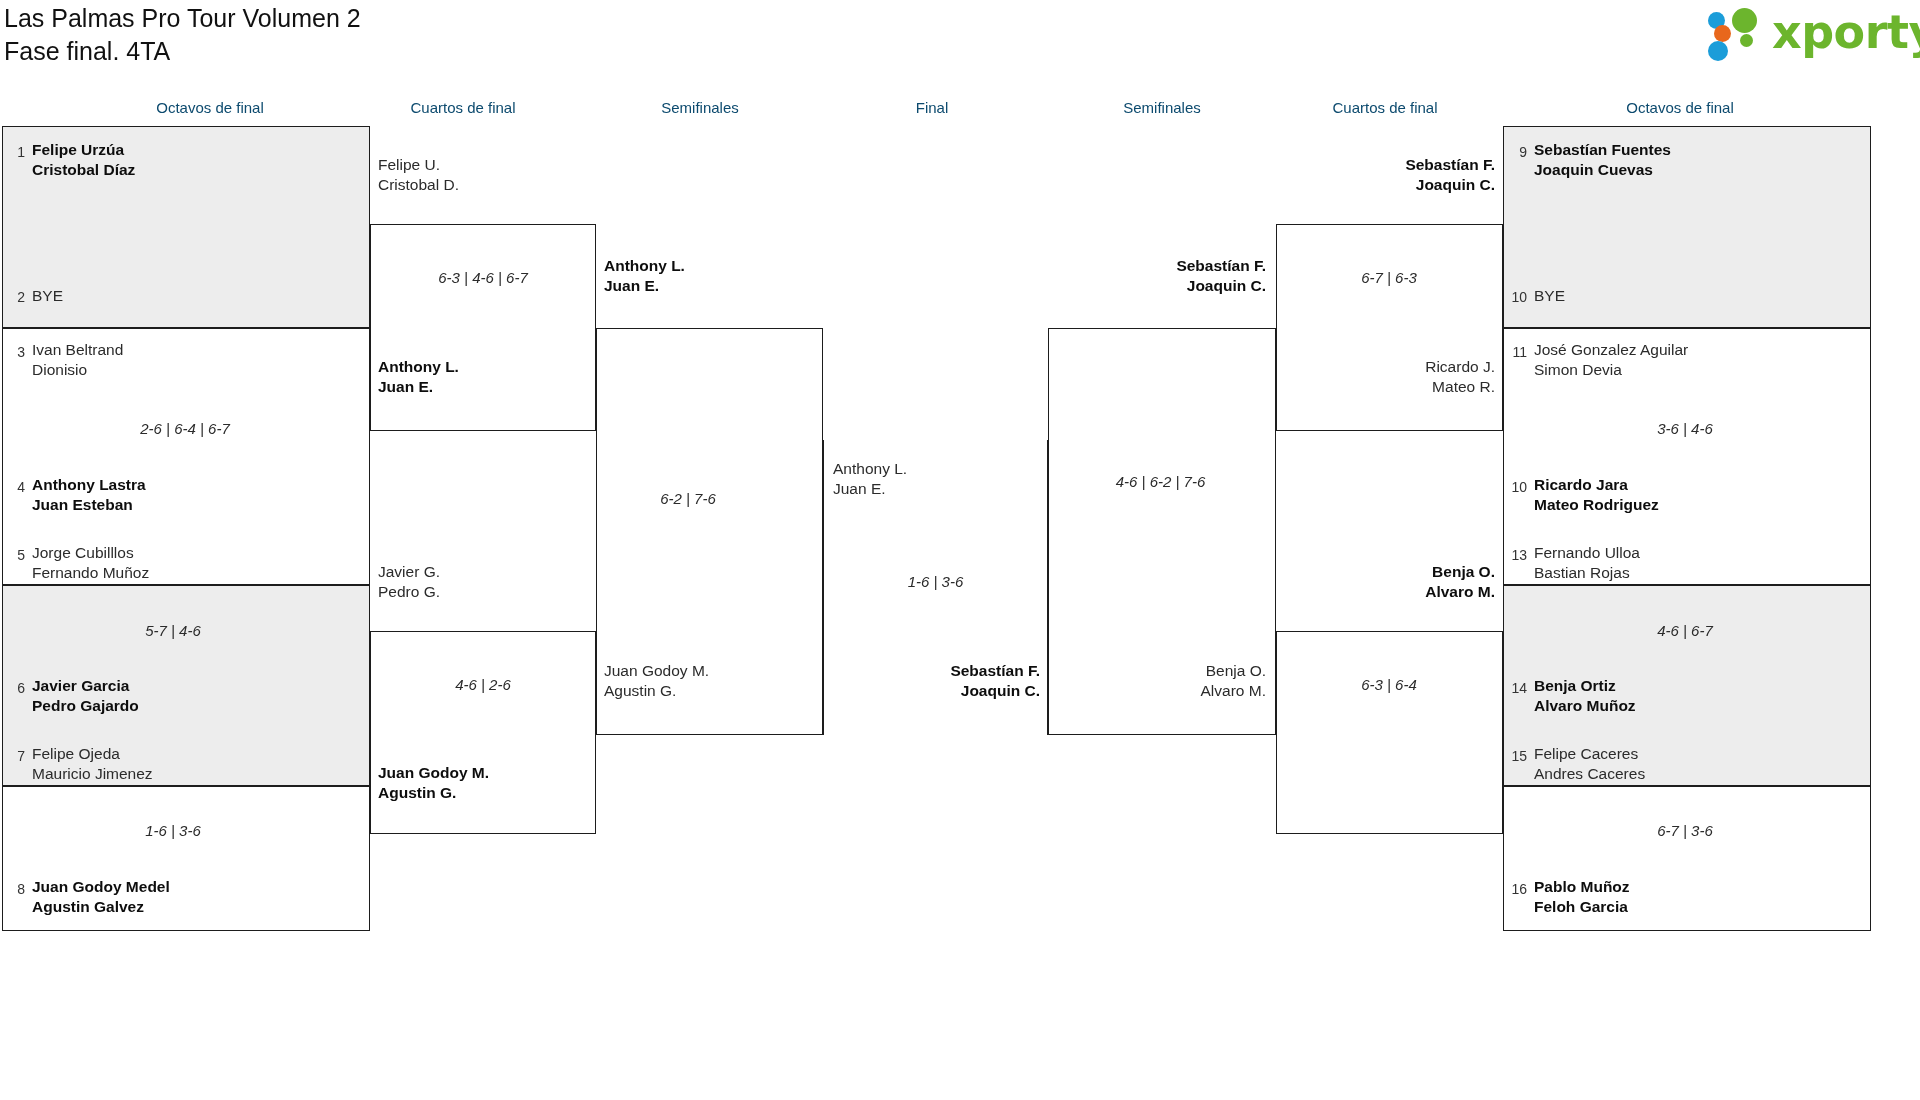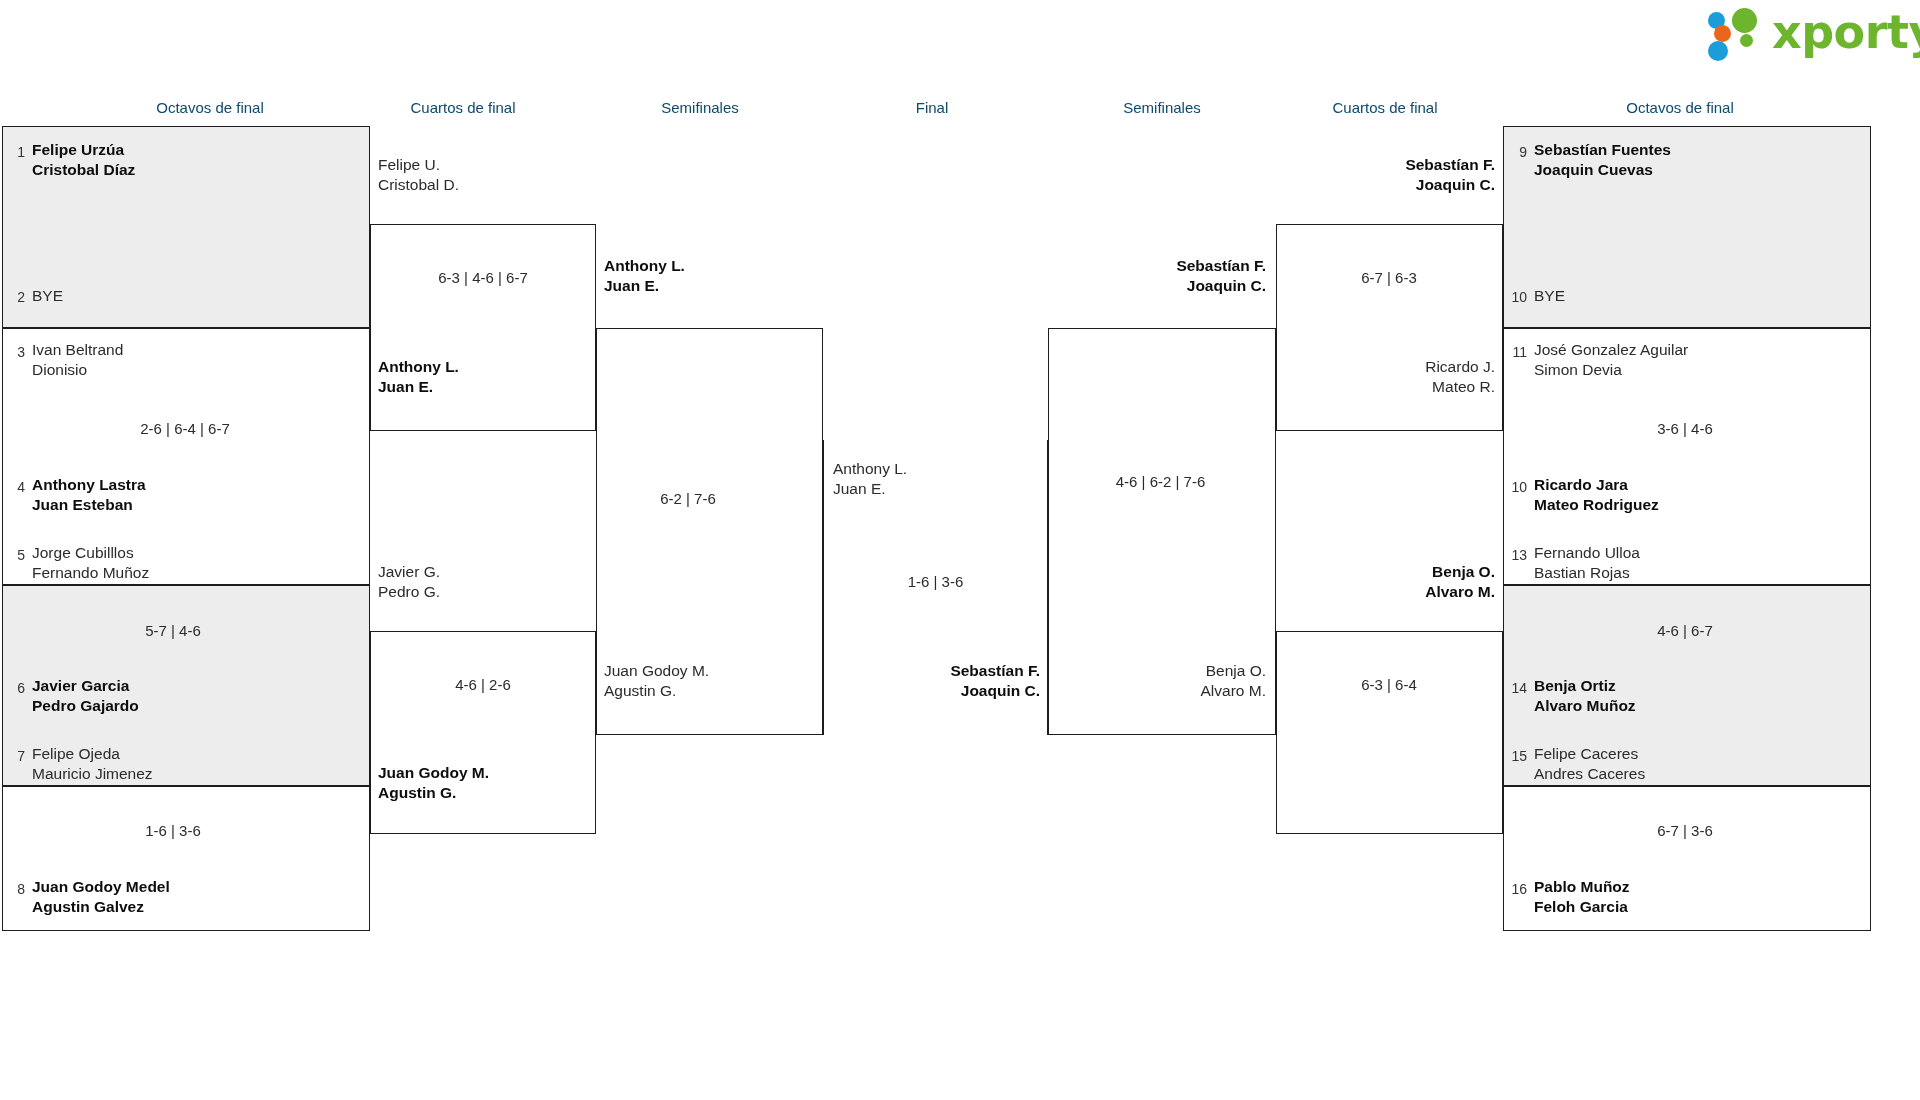--- a/index.html
+++ b/index.html
@@ -43,27 +43,31 @@
   .slot.bye .names { font-weight: 400; font-size: 15.5px; padding-top: 1px; }
 
   
   .pair { position: absolute; white-space: nowrap; font-size: 15.5px; line-height: 1.28; }
   .pair .ln { display: block; }
   .pair.win { font-weight: 700; color: #0d0d0d; }
   .pair.lose { font-weight: 400; color: #2b2b2b; }
   .pair.ralign { text-align: right; }
 
   
-  .score { position: absolute; font-size: 15px; color: #2b2b2b; white-space: nowrap; text-align: center; }
+  .score { position: absolute; font-size: 15px; color: #2b2b2b; white-space: nowrap; text-align: center; font-style: italic; }
 </style>
 </head>
 <body>
 
 <div id="root">
 
+  <div class="title-block">
+    <div class="title-line">Las Palmas Pro Tour Volumen 2</div>
+    <div class="title-line">Fase final. 4TA</div>
+  </div>
 
   <div class="logo">
     <div class="logo-dots">
       <span class="dot" style="left:0px;  top:4px;  width:17px; height:17px; background:#1b9dd9;"></span>
       <span class="dot" style="left:24px; top:0px;  width:25px; height:25px; background:#6cb52d;"></span>
       <span class="dot" style="left:6px;  top:17px; width:17px; height:17px; background:#e8671c;"></span>
       <span class="dot" style="left:32px; top:26px; width:13px; height:13px; background:#6cb52d;"></span>
       <span class="dot" style="left:0px;  top:33px; width:20px; height:20px; background:#1b9dd9;"></span>
     </div>
     <div class="logo-word">xporty</div>

